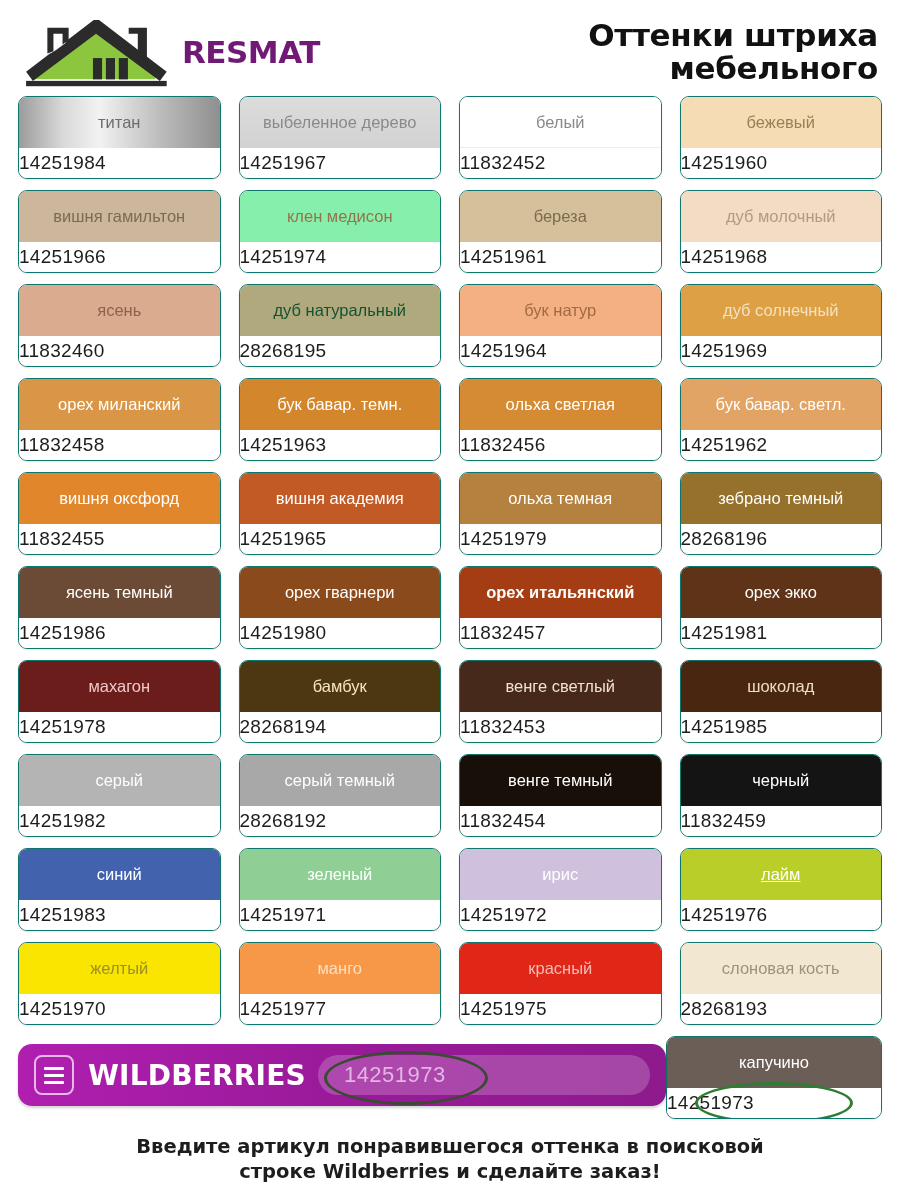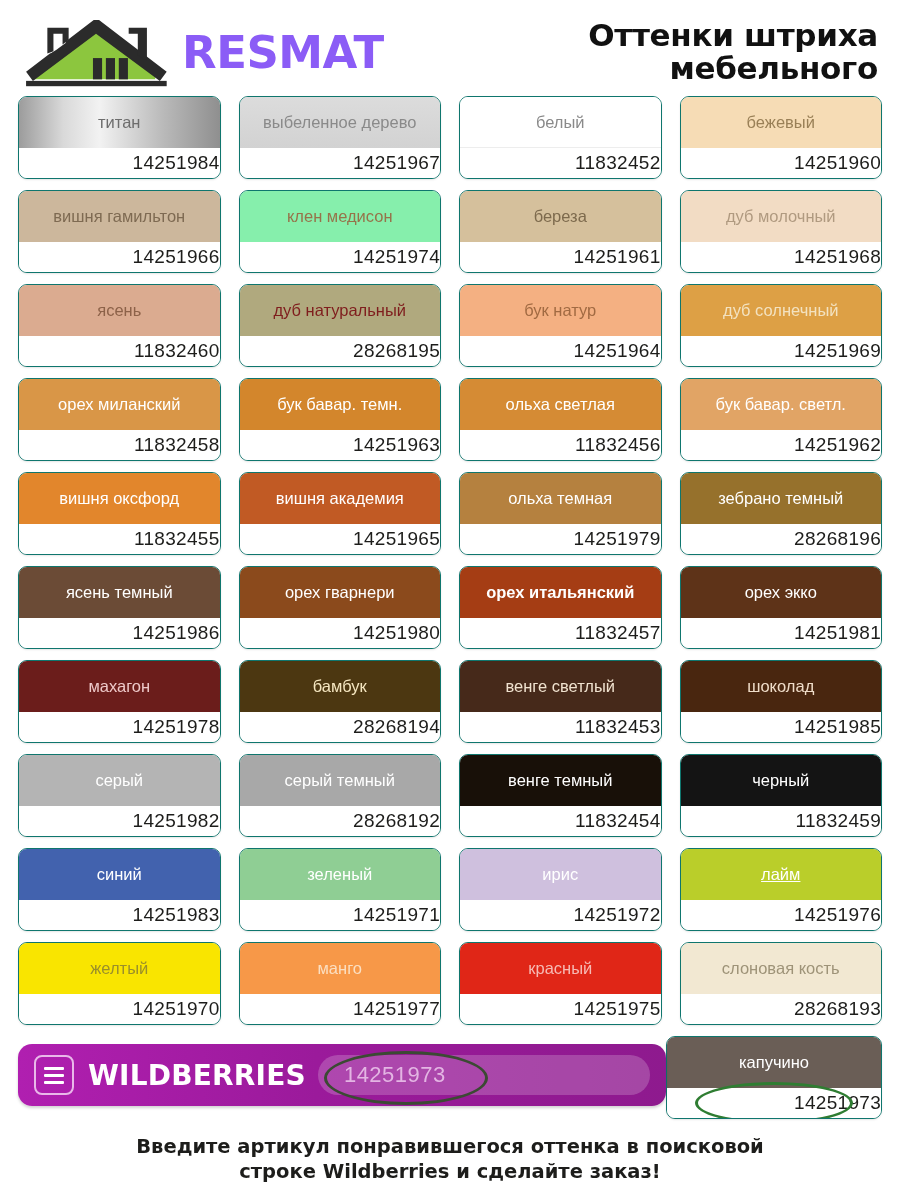--- a/index.html
+++ b/index.html
@@ -28,23 +28,23 @@
   }
   .brand {
     display: flex;
     align-items: center;
     gap: 10px;
   }
   .logo-mark { width: 152px; height: 78px; display: block; }
   .brand-name {
     font-family: "DejaVu Sans", sans-serif;
     font-weight: bold;
-    font-size: 45px;
+    font-size: 31px;
     letter-spacing: -0.5px;
-    color: #8b5cf6;
+    color: #701a75;
     line-height: 1;
     white-space: nowrap;
   }
   .header-title {
     text-align: right;
     font-family: "DejaVu Sans", sans-serif;
     font-weight: bold;
     font-size: 31px;
     line-height: 1.08;
     color: #111111;
@@ -81,21 +81,21 @@
     line-height: 1;
     text-align: center;
     padding: 0 4px;
     box-sizing: border-box;
     white-space: nowrap;
   }
   .swatch-code {
     flex: 1 1 auto;
     display: flex;
     align-items: center;
-    justify-content: flex-end;
+    justify-content: flex-start;
     font-family: "Liberation Sans", sans-serif;
     font-size: 19px;
     color: #1d1d1b;
     background: #ffffff;
     letter-spacing: 0.3px;
     position: relative;
   }
   .swatch.white-tile .swatch-color { border-bottom: 1px solid #ededed; }
 
   
@@ -289,21 +289,21 @@
     </div>
     <div class="swatch">
       <div class="swatch-color" style="background: rgb(219, 171, 144); color: rgb(141, 98, 73);">
         <span>ясень</span>
       </div>
       <div class="swatch-code">
         <span>11832460</span>
       </div>
     </div>
     <div class="swatch">
-      <div class="swatch-color" style="background: rgb(176, 169, 126); color: #7f1d1d;">
+      <div class="swatch-color" style="background: rgb(176, 169, 126); color: #14532d;">
         <span>дуб натуральный</span>
       </div>
       <div class="swatch-code">
         <span>28268195</span>
       </div>
     </div>
     <div class="swatch">
       <div class="swatch-color" style="background: rgb(244, 176, 130); color: rgb(161, 106, 66);">
         <span>бук натур</span>
       </div>

